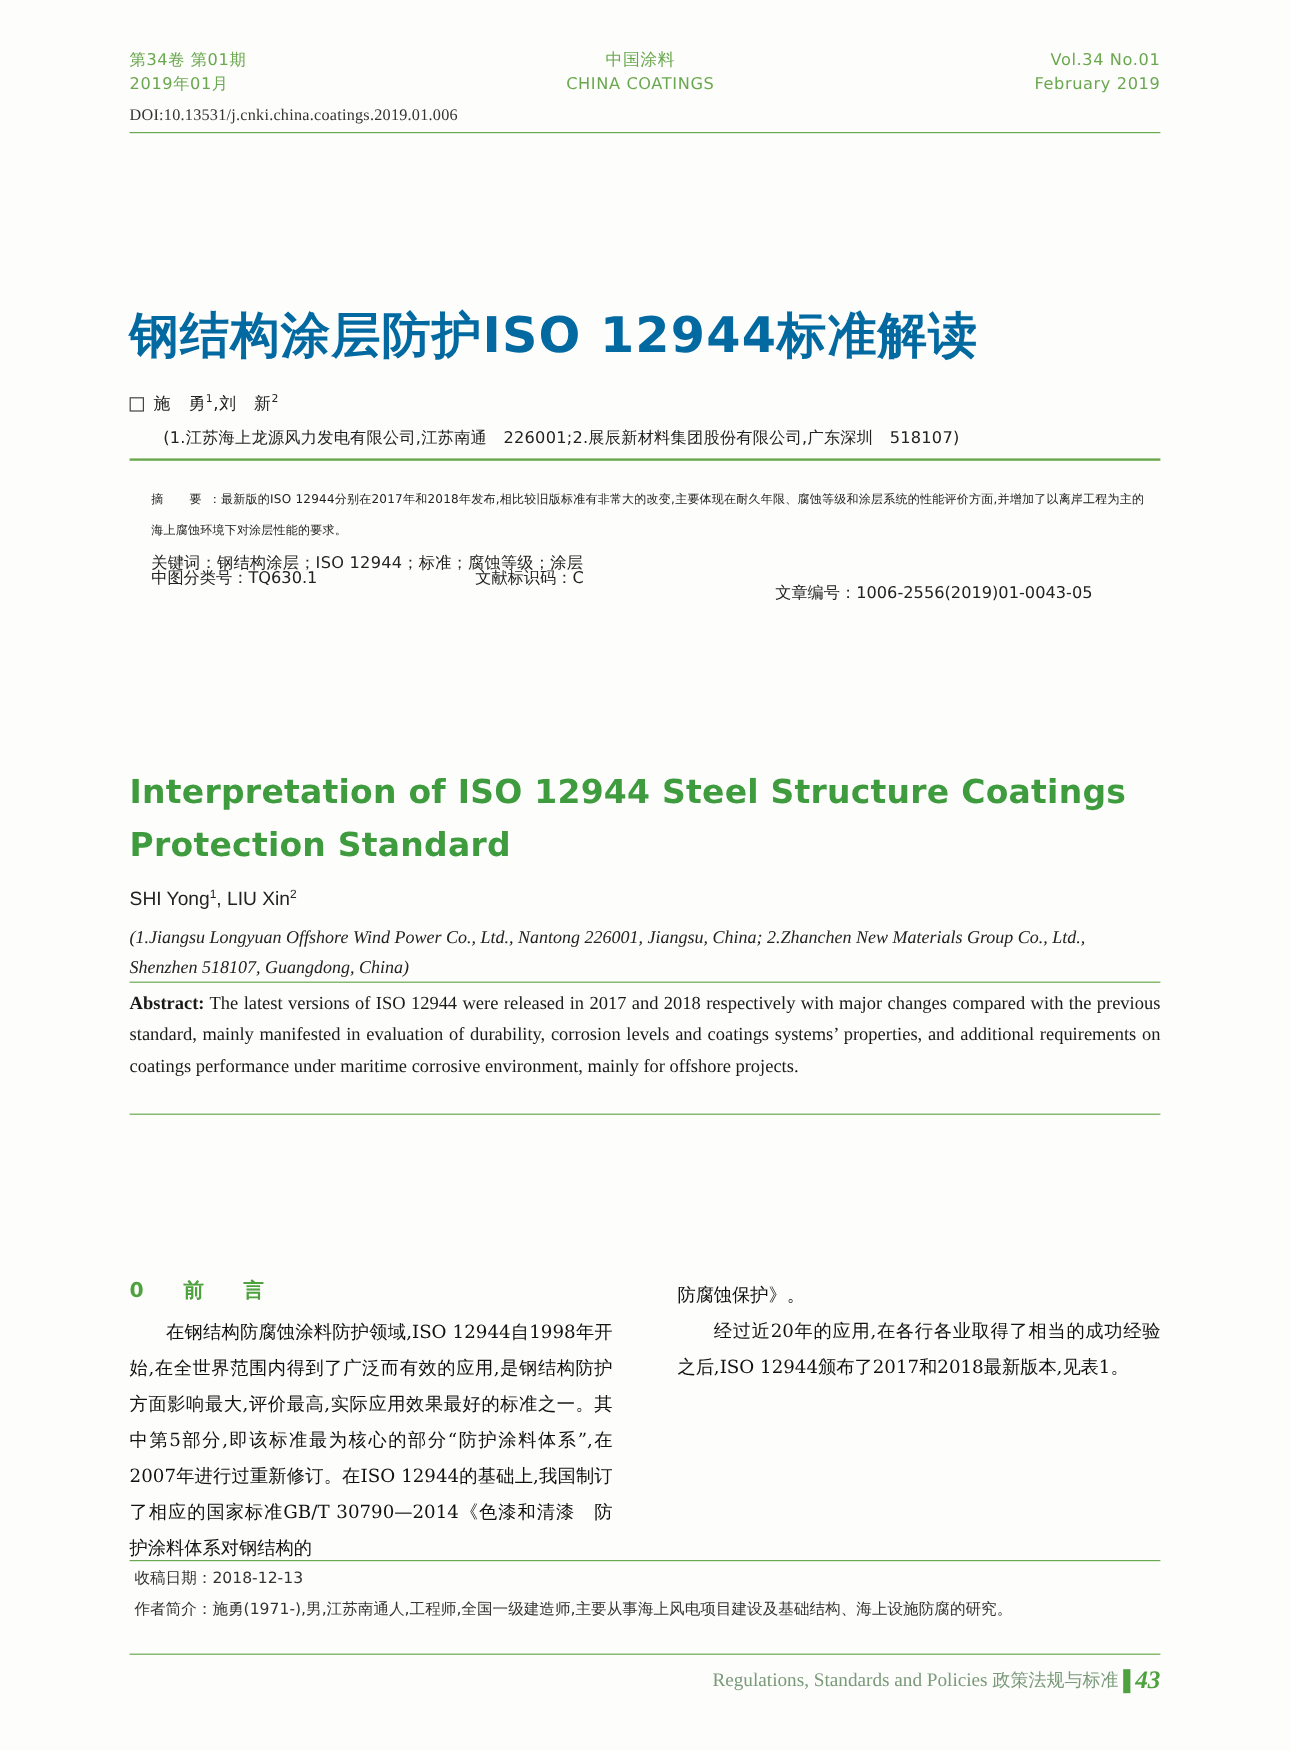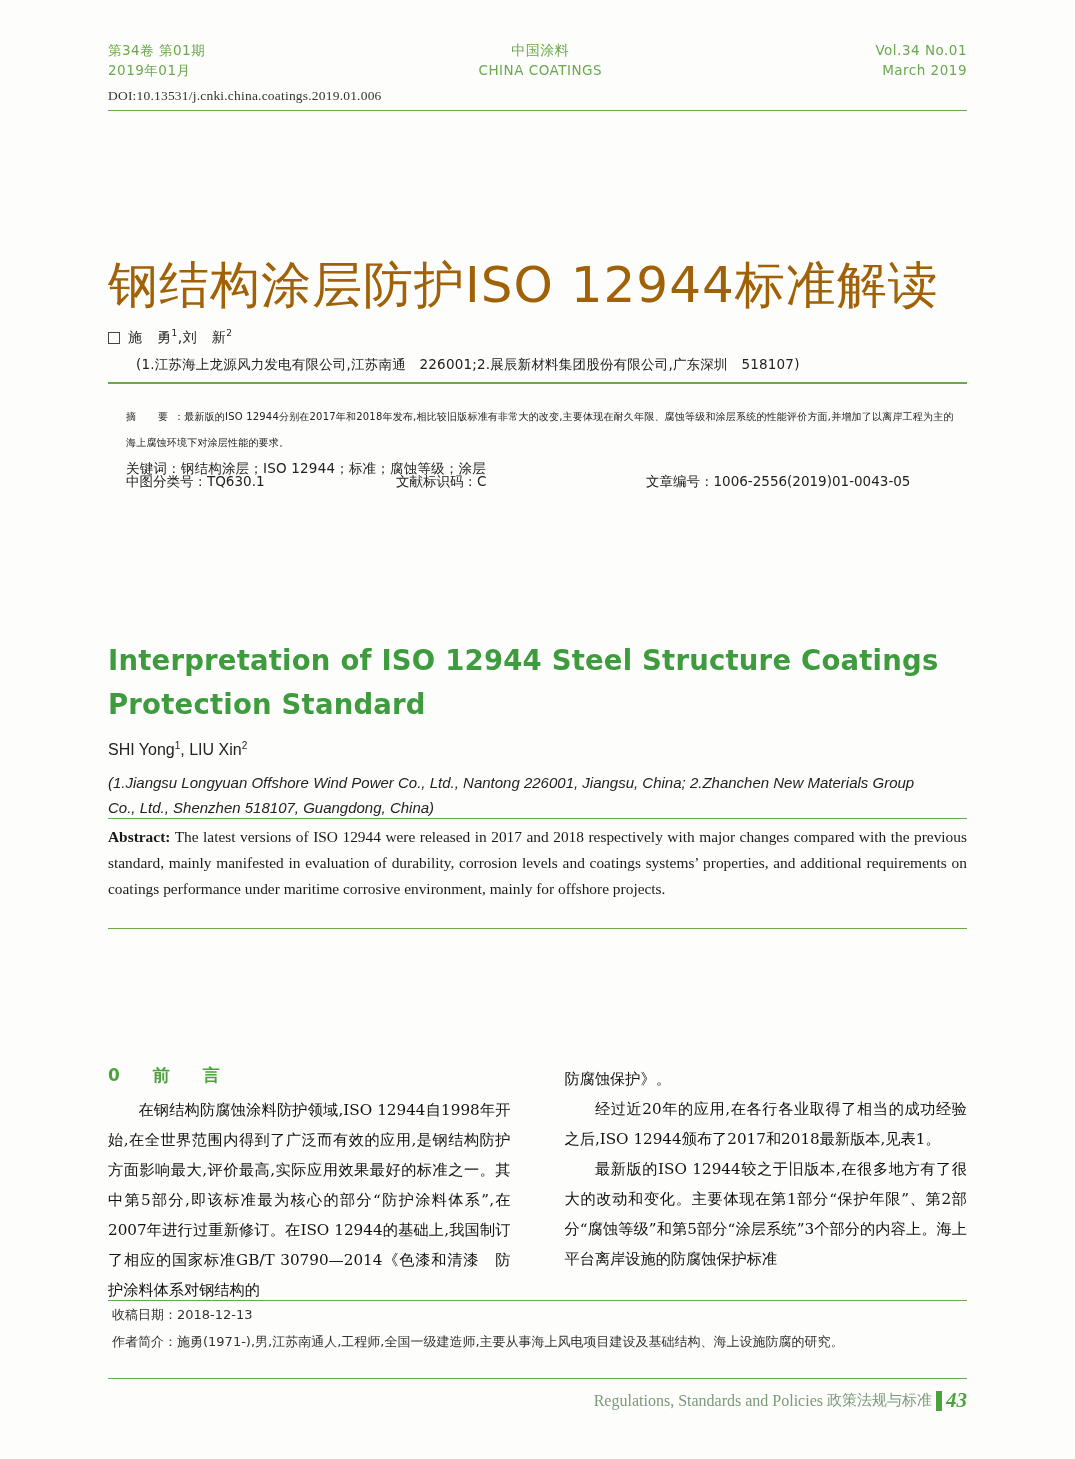--- a/index.html
+++ b/index.html
@@ -56,23 +56,23 @@
     top: 110px;
     border-top: 1.6px solid #6aa84f;
   }
   
   .cn-title {
     position: absolute;
     top: 255px;
     left: 108px;
     right: 108px;
     font-family: "DejaVu Sans", sans-serif;
-    font-weight: normal;
-    font-size: 50px;
-    color: #a16207;
+    font-weight: bold;
+    font-size: 41px;
+    color: #0369a1;
     letter-spacing: 1px;
     line-height: 1.2;
   }
   .cn-authors {
     position: absolute;
     top: 328px;
     left: 108px;
     right: 108px;
     font-family: "DejaVu Sans", sans-serif;
     font-size: 14px;
@@ -131,21 +131,21 @@
     top: 473px;
     left: 126px;
     right: 112px;
     font-family: "DejaVu Sans", sans-serif;
     font-size: 13.5px;
     color: #222;
     display: flex;
   }
   .cn-codes .c1 { width: 270px; }
   .cn-codes .c2 { width: 250px; }
-  .cn-codes .c3 { flex: 1; }
+  .cn-codes .c3 { flex: 1; margin-top: 12px; }
   
   .en-title {
     position: absolute;
     top: 638px;
     left: 108px;
     right: 130px;
     font-family: "DejaVu Sans", sans-serif;
     font-weight: bold;
     font-size: 27.5px;
     color: #3e9b3e;
@@ -159,21 +159,21 @@
     font-family: "Liberation Sans", sans-serif;
     font-size: 16px;
     color: #222;
   }
   .en-authors sup { font-size: 10px; }
   .en-affil {
     position: absolute;
     top: 770px;
     left: 108px;
     right: 135px;
-    font-family: Liberation Sans, sans-serif;
+    font-family: Liberation Serif, serif;
     font-style: italic;
     font-size: 15px;
     line-height: 25px;
     color: #222;
   }
   .rule-en {
     position: absolute;
     left: 108px;
     right: 108px;
     top: 818px;
@@ -305,21 +305,21 @@
     <div class="col-l">
       <div>第34卷 第01期</div>
       <div>2019年01月</div>
     </div>
     <div class="col-c">
       <div class="cn-big">中国涂料</div>
       <div>CHINA COATINGS</div>
     </div>
     <div class="col-r">
       <div>Vol.34  No.01</div>
-      <div>March 2019</div>
+      <div>February 2019</div>
     </div>
   </div>
 
   <div class="doi">DOI:10.13531/j.cnki.china.coatings.2019.01.006</div>
   <div class="rule-top"></div>
 
   <div class="cn-title">钢结构涂层防护ISO 12944标准解读</div>
 
   <div class="cn-authors">
     <span class="box"></span><span>施　勇</span><sup>1</sup><span>,刘　新</span><sup>2</sup>
@@ -358,21 +358,20 @@
   <div class="rule-en2"></div>
 
   <div class="body-cols">
     <div class="col col-left">
       <div class="sec-head">0　前　言</div>
       <p class="para">在钢结构防腐蚀涂料防护领域,ISO 12944自1998年开始,在全世界范围内得到了广泛而有效的应用,是钢结构防护方面影响最大,评价最高,实际应用效果最好的标准之一。其中第5部分,即该标准最为核心的部分“防护涂料体系”,在2007年进行过重新修订。在ISO 12944的基础上,我国制订了相应的国家标准GB/T 30790—2014《色漆和清漆　防护涂料体系对钢结构的</p>
     </div>
     <div class="col col-right">
       <p class="para first">防腐蚀保护》。</p>
       <p class="para">经过近20年的应用,在各行各业取得了相当的成功经验之后,ISO 12944颁布了2017和2018最新版本,见表1。</p>
-      <p class="para">最新版的ISO 12944较之于旧版本,在很多地方有了很大的改动和变化。主要体现在第1部分“保护年限”、第2部分“腐蚀等级”和第5部分“涂层系统”3个部分的内容上。海上平台离岸设施的防腐蚀保护标准</p>
     </div>
   </div>
 
   <div class="rule-foot"></div>
   <div class="foot-date">收稿日期：2018-12-13</div>
   <div class="foot-bio">作者简介：施勇(1971-),男,江苏南通人,工程师,全国一级建造师,主要从事海上风电项目建设及基础结构、海上设施防腐的研究。</div>
   <div class="rule-bottom"></div>
 
   <div class="foot-run">
     <span>Regulations, Standards and Policies</span>

